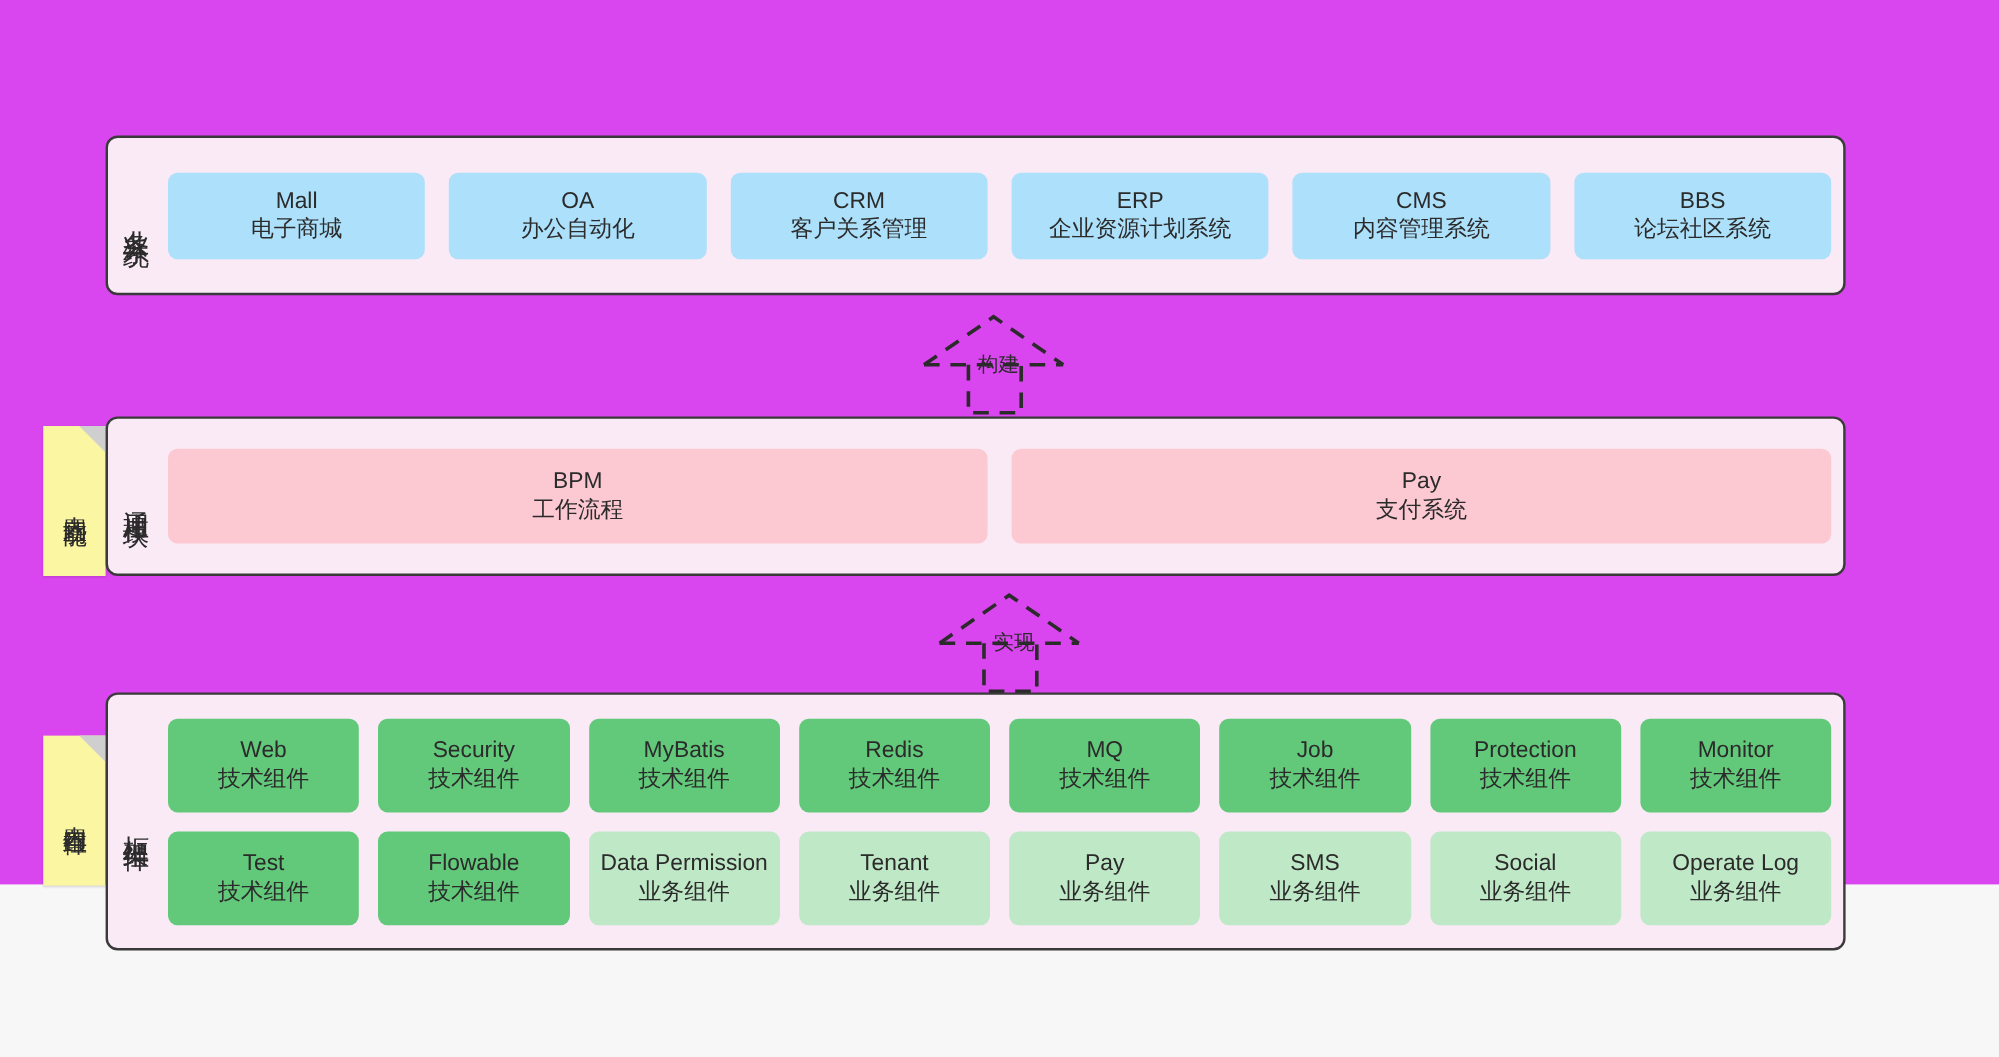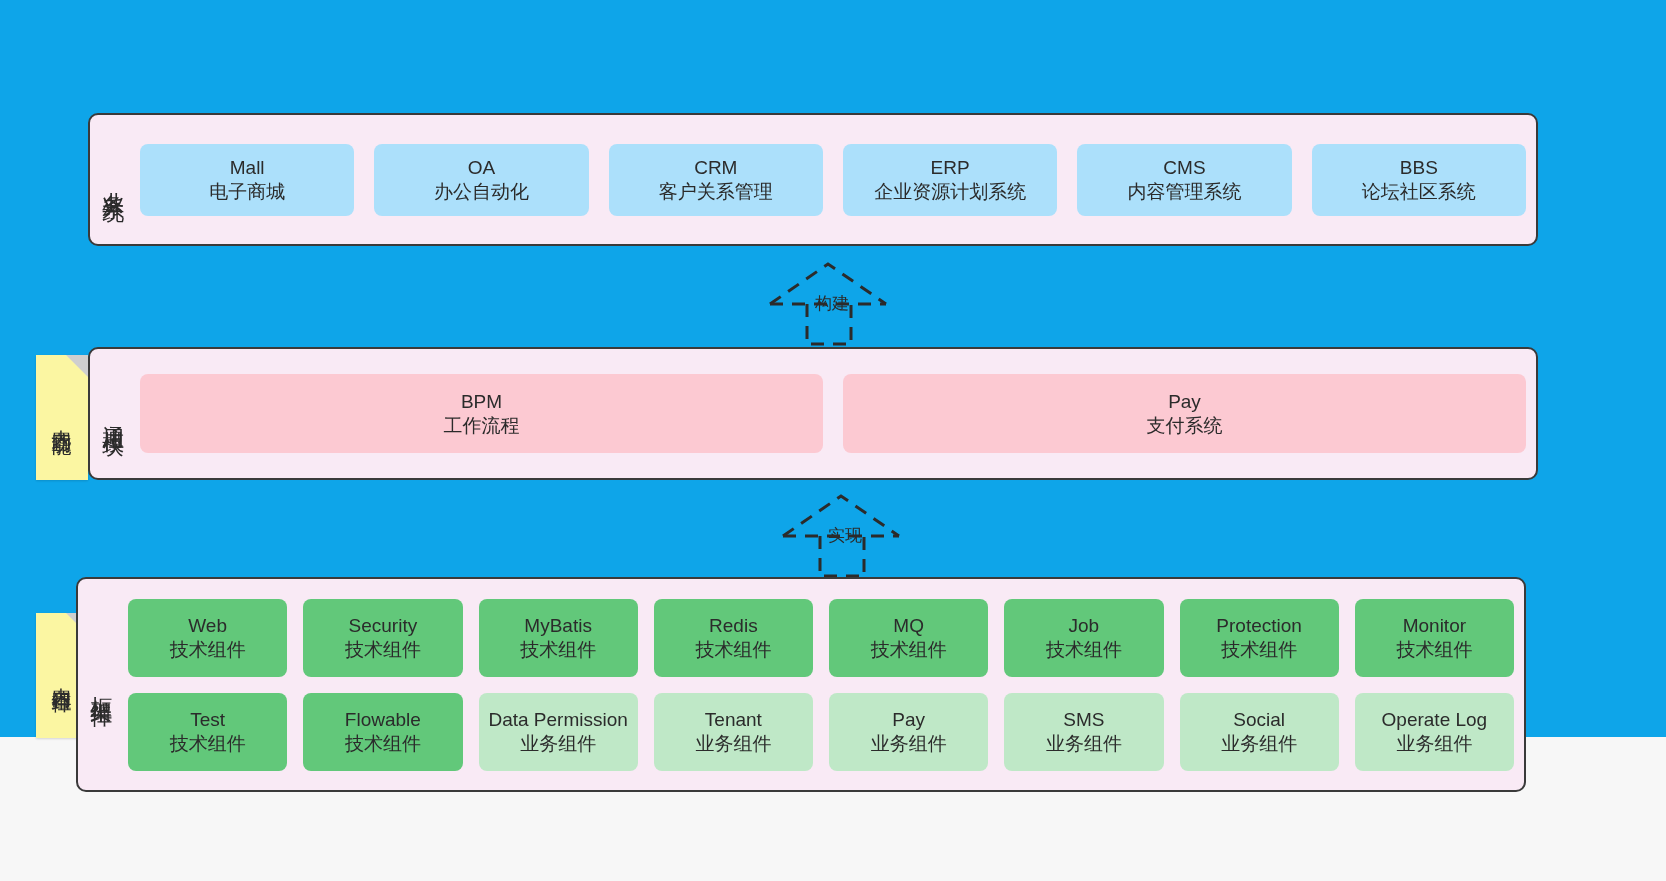--- a/index.html
+++ b/index.html
@@ -7,21 +7,21 @@
     margin: 0; padding: 0;
     width: 1666px; height: 881px;
     background: #f7f7f7;
     font-family: "Liberation Sans", "DejaVu Sans", sans-serif;
     overflow: hidden;
   }
   #canvas {
     position: relative;
     width: 1666px;
     height: 737px;
-    background: #0ea5e9;
+    background: #d946ef;
   }
 
   
   .layer {
     position: absolute;
     background: #f9eaf5;
     border: 2px solid #3a3a3a;
     border-radius: 10px;
     display: flex;
     align-items: stretch;
@@ -194,21 +194,21 @@
       <path d="M 52 48 L 52 88 L 96 88 L 96 48" fill="none" stroke="#2b2b2b" stroke-width="3" stroke-dasharray="13 9"></path>
     </svg>
     <div class="arrow-label" style="left:60px; top:36px;">实现</div>
   </div>
 
   <div class="sticky" style="left:36px; top:613px; width:52px; height:125px;">
     <div class="fold"></div>
     <span>内置组件</span>
   </div>
 
-  <div class="layer" id="layer-framework" style="left:76px; top:577px; width:1450px; height:215px;">
+  <div class="layer" id="layer-framework" style="left:88px; top:577px; width:1450px; height:215px;">
     <div class="layer-title">
       <span>框架组件</span>
     </div>
     <div class="layer-body" style="gap:16px;">
 
       <div class="row" style="height:78px; gap:16px;">
         <div class="card c-green">
           <div class="t1">Web</div>
           <div class="t2">技术组件</div>
         </div>

